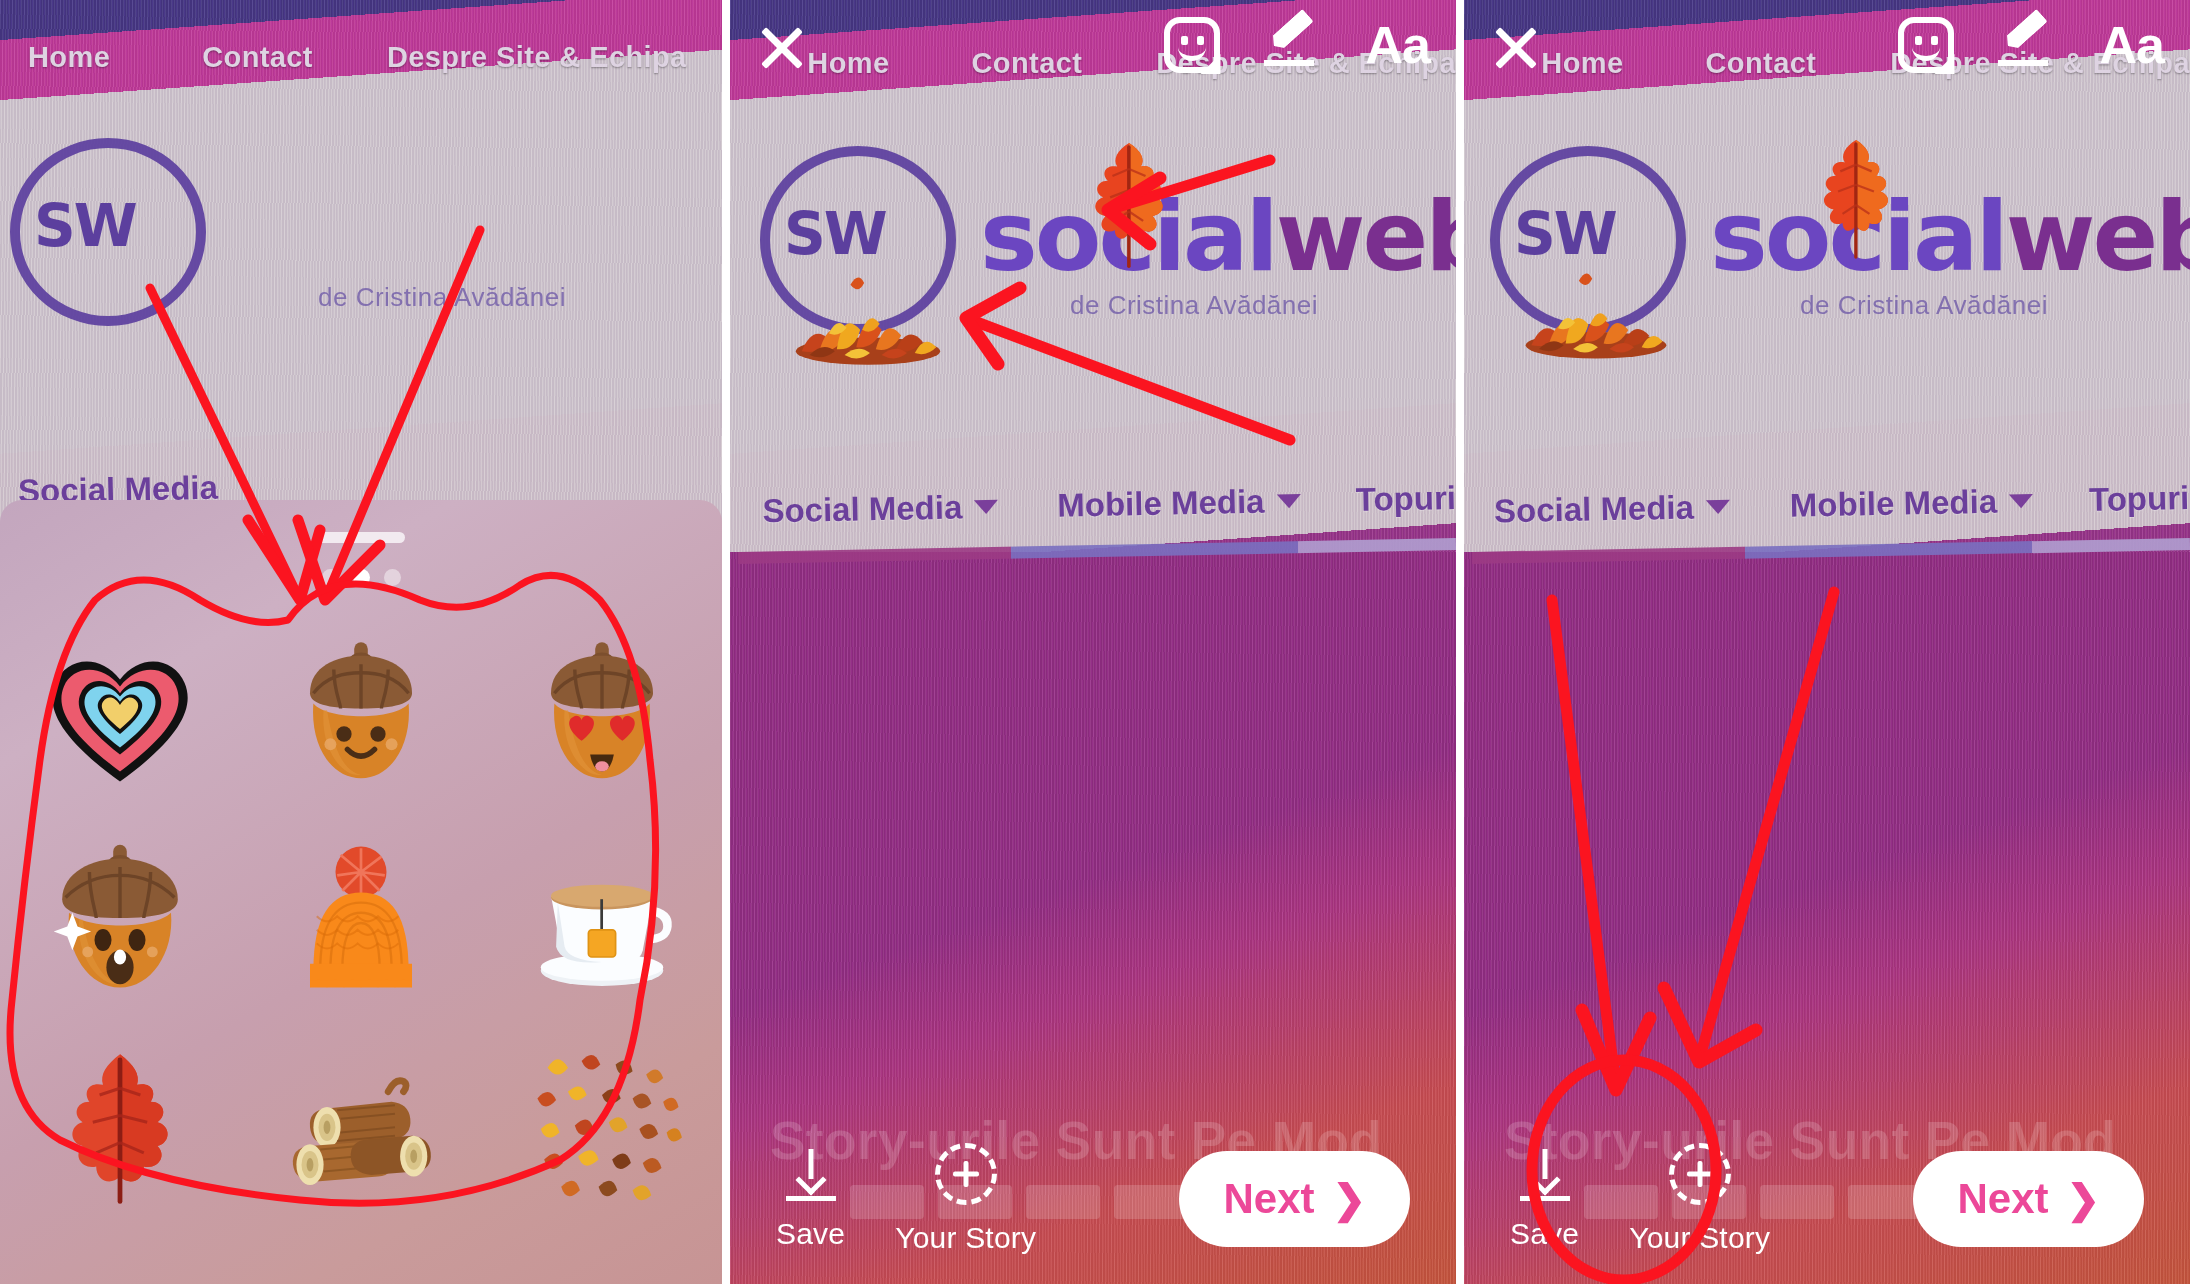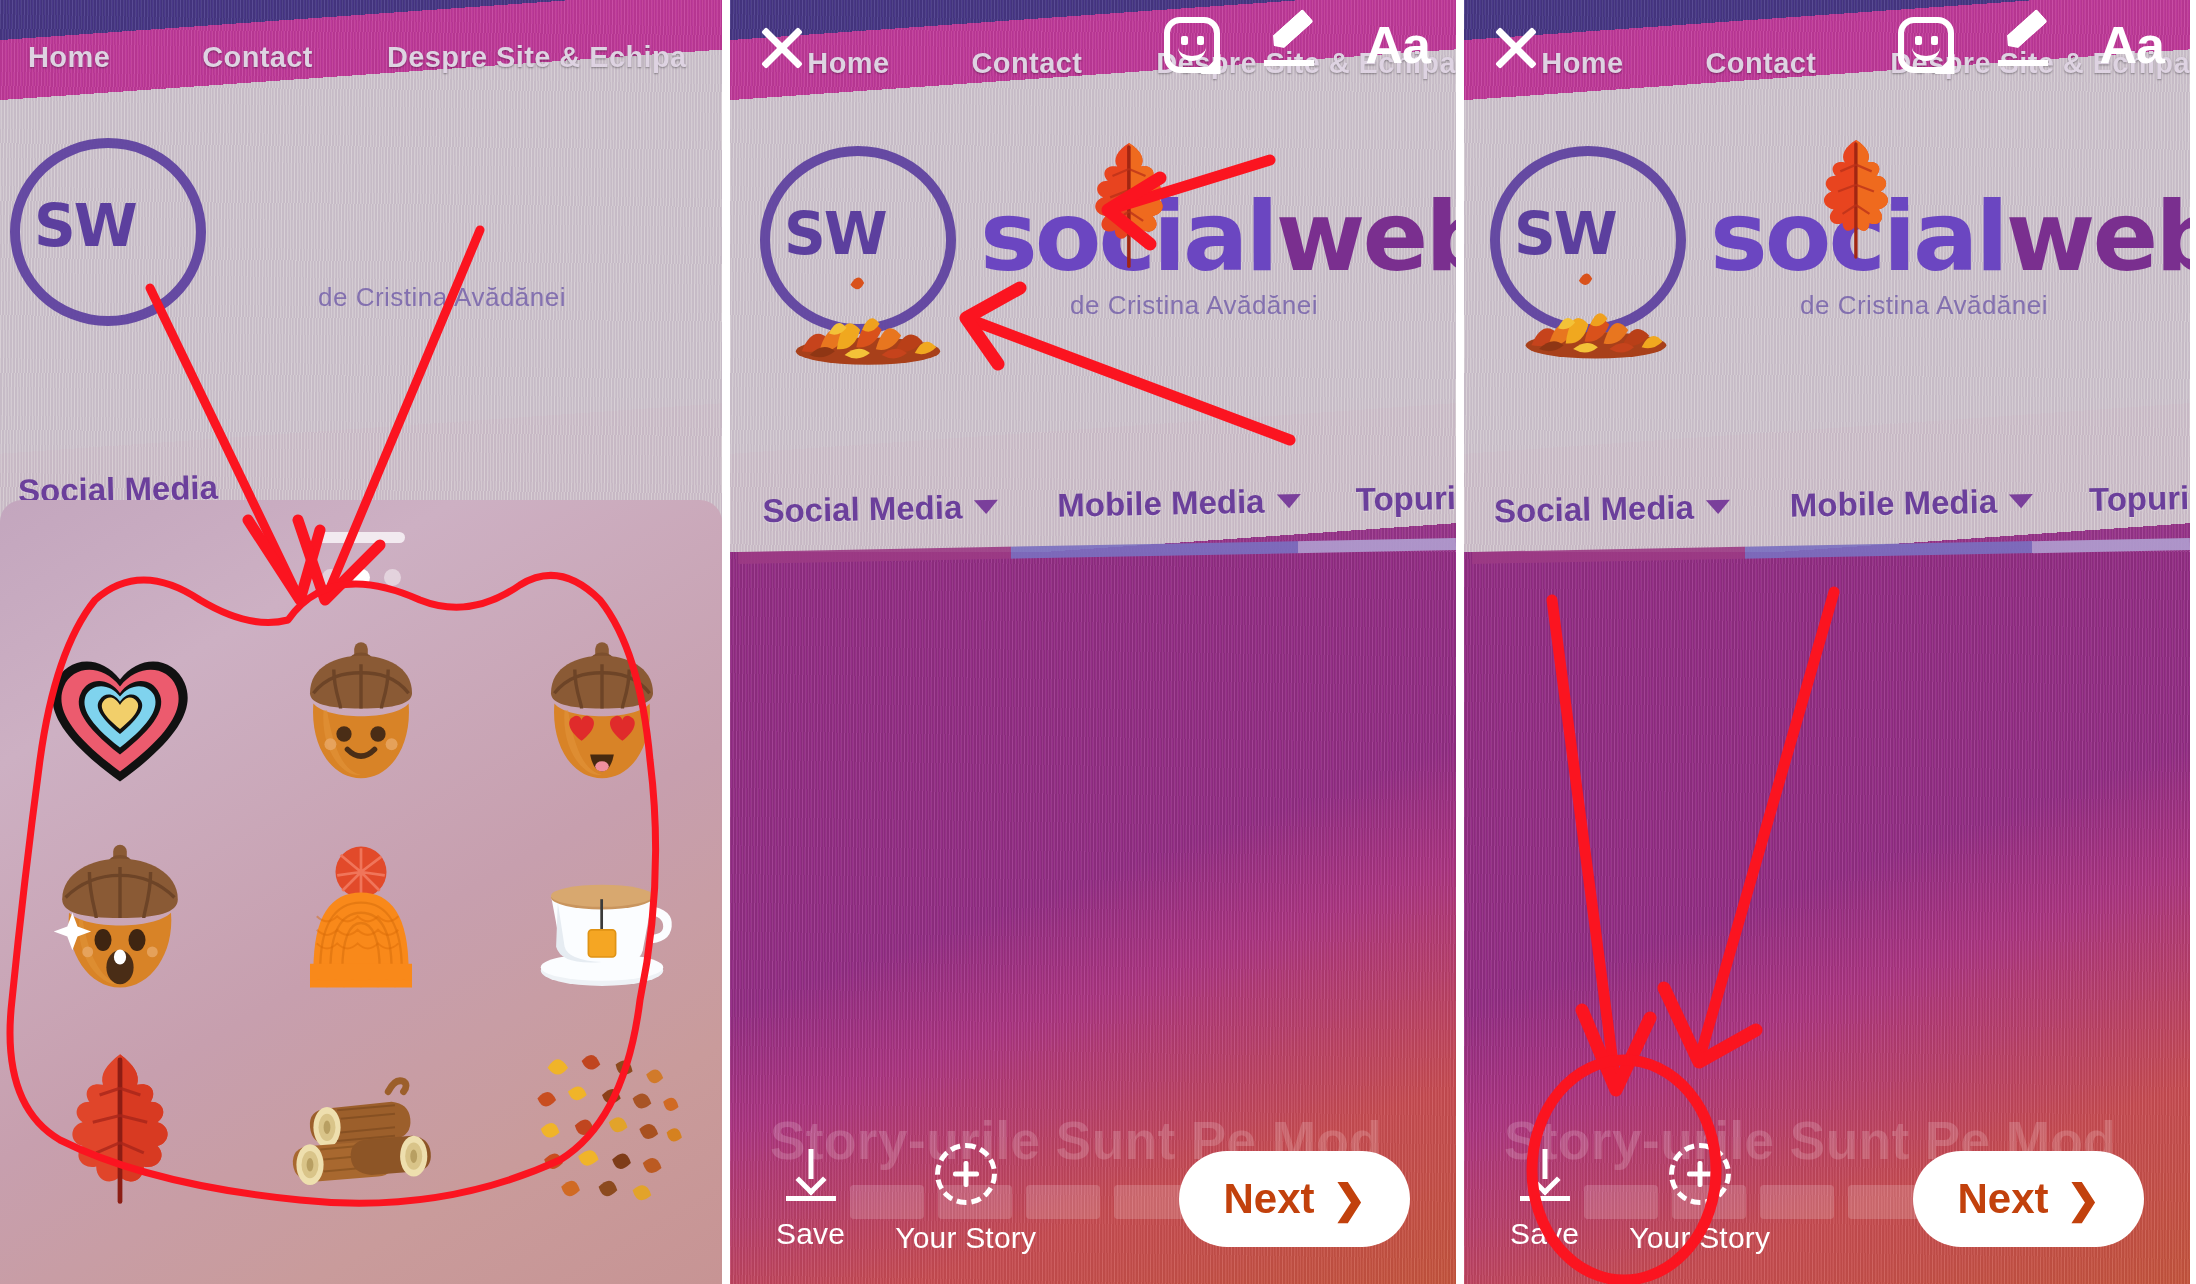--- a/index.html
+++ b/index.html
@@ -176,21 +176,21 @@
     border:5px dashed #fff; position:relative;
   }
   .story-ic:before,.story-ic:after{
     content:""; position:absolute; background:#fff; border-radius:2px;
   }
   .story-ic:before{ left:50%; top:50%; width:5px; height:26px; transform:translate(-50%,-50%); }
   .story-ic:after{ left:50%; top:50%; width:26px; height:5px; transform:translate(-50%,-50%); }
   .next-btn{
     margin-left:auto; background:#fff; border-radius:60px;
     padding:24px 44px; display:flex; align-items:center; gap:18px;
-    font-size:42px; font-weight:600; color:#c2410c; border:none;
+    font-size:42px; font-weight:600; color:#ec4899; border:none;
     font-family:"Liberation Sans", sans-serif;
   }
   .next-chev{ font-size:40px; font-weight:900; }
 
   
   .tray{
     position:absolute; left:0; right:0; top:500px; bottom:0; z-index:7;
     background: linear-gradient(150deg,#c3a6be 0%, #cdb0c3 22%, #c79fae 55%, #c99b9b 80%, #c79494 100%);
     border-radius:22px 22px 0 0;
     padding-top:24px;

